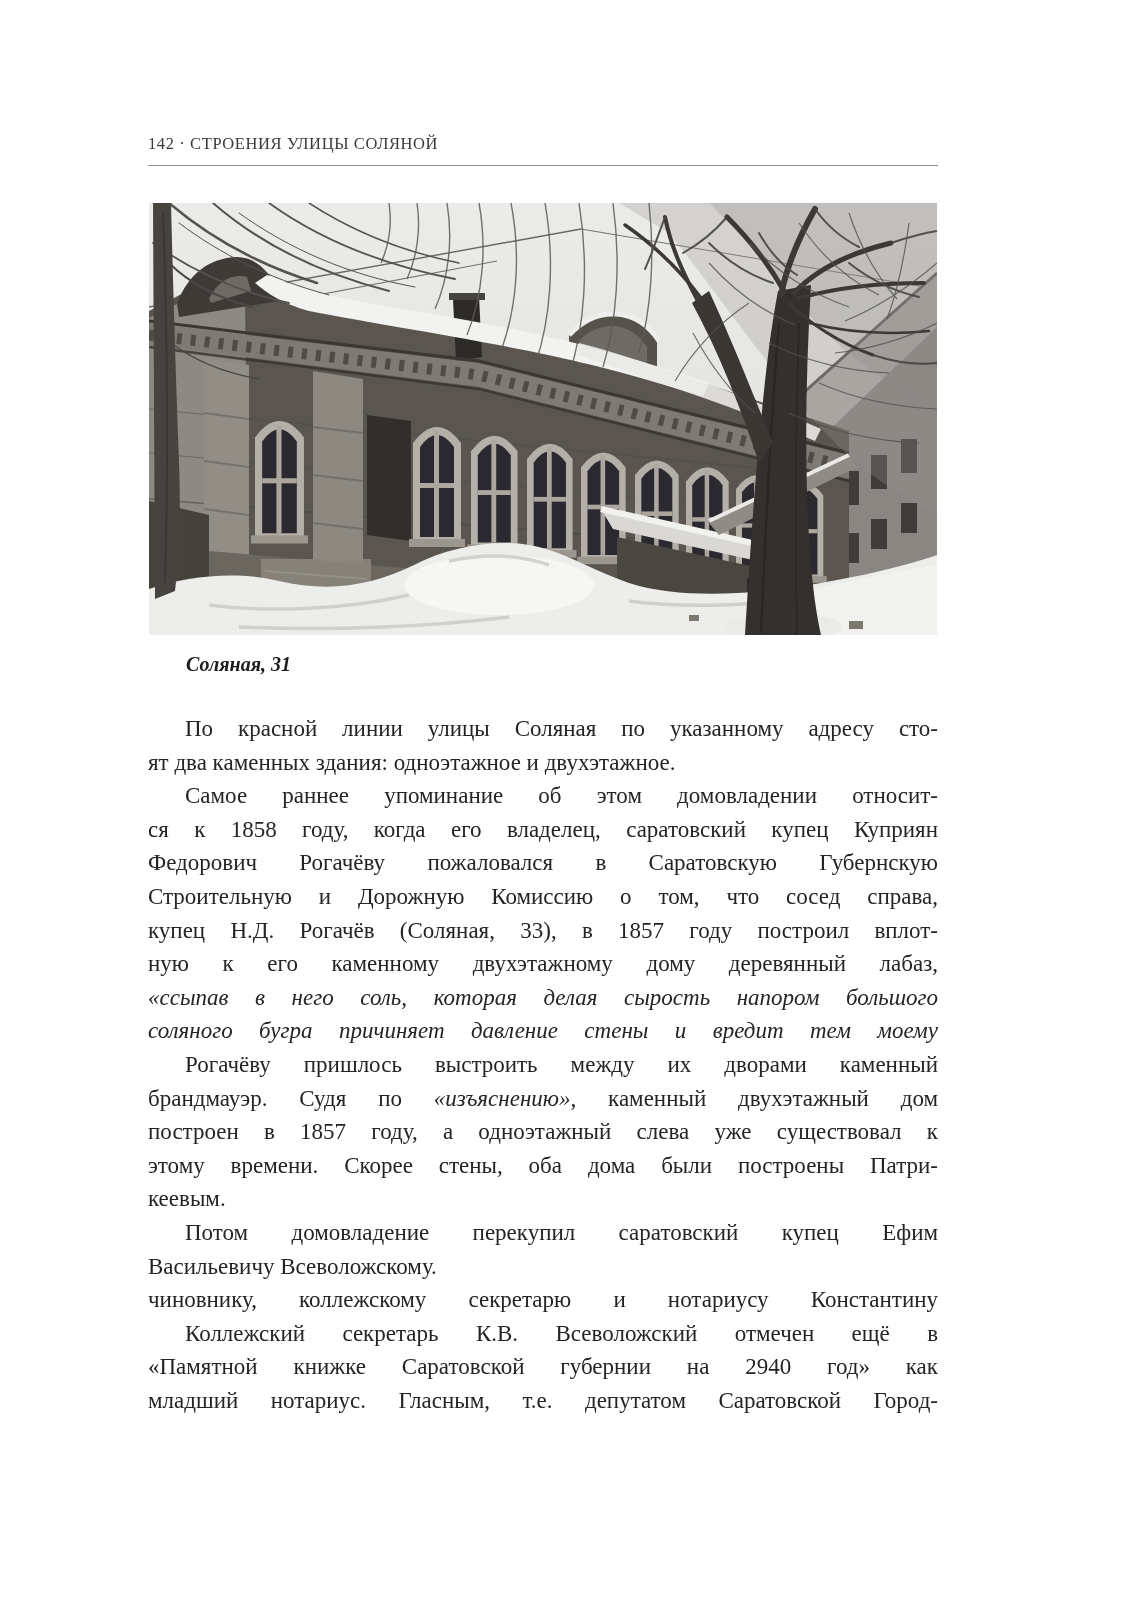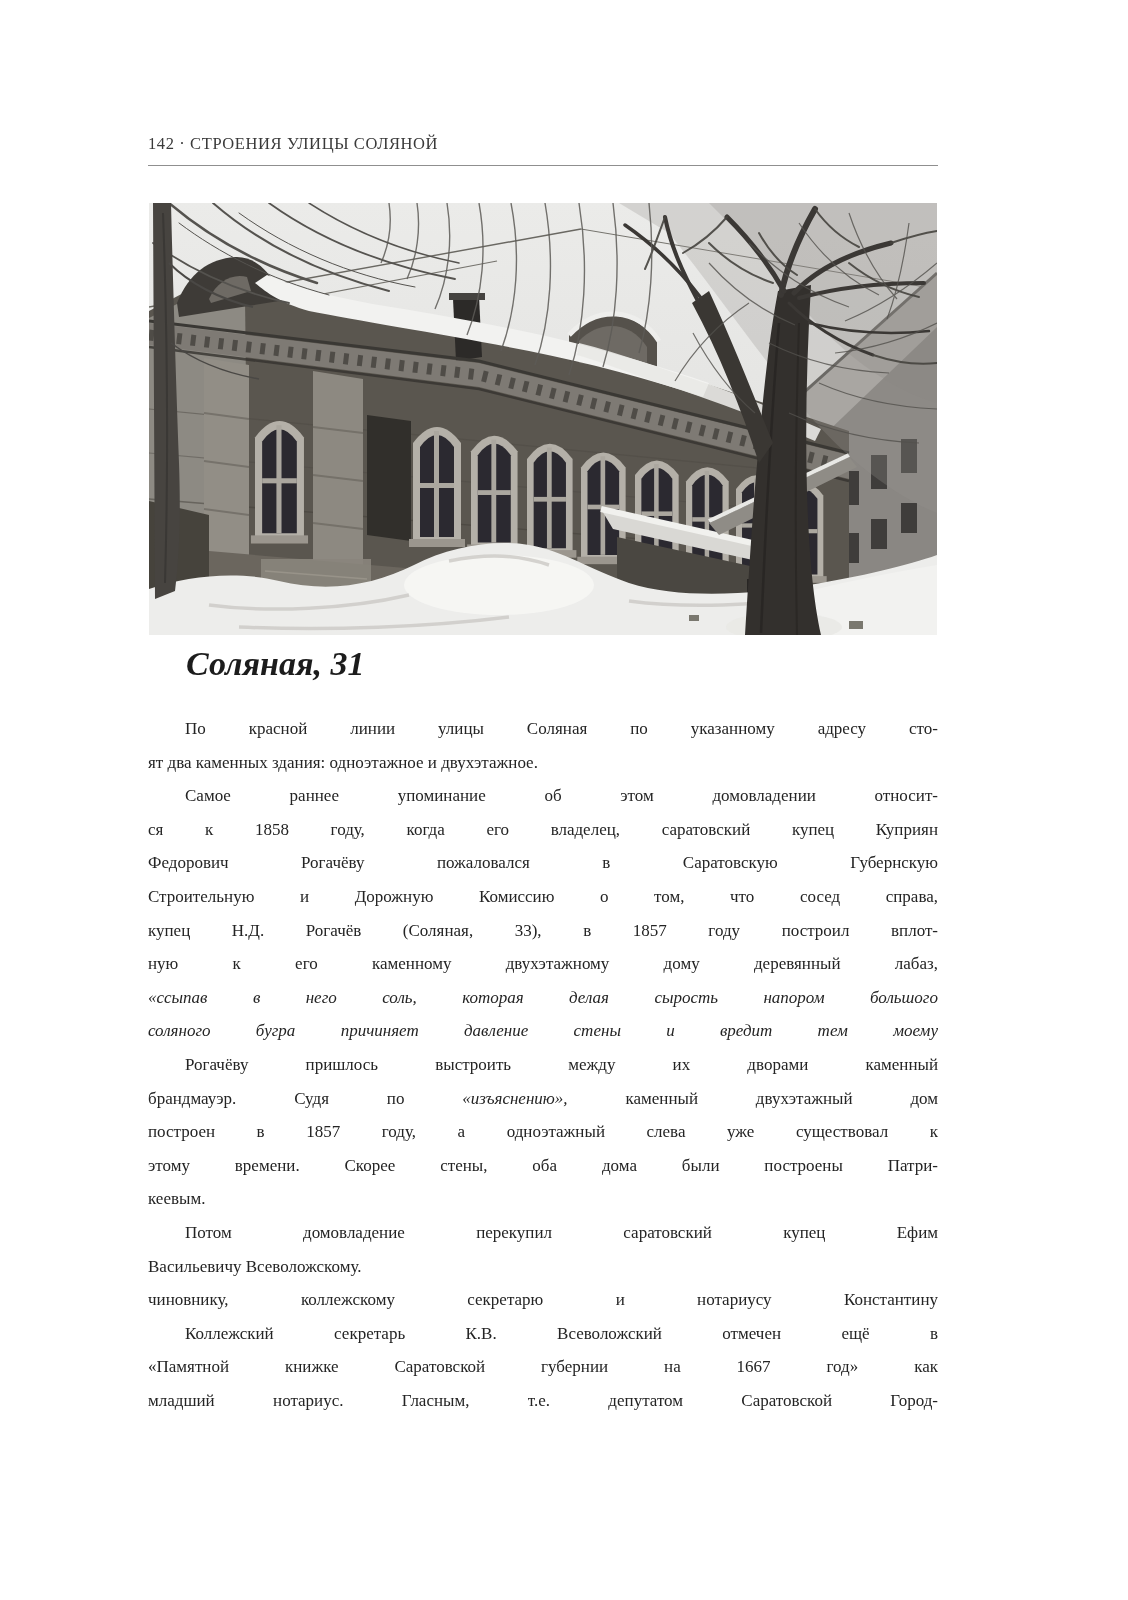--- a/index.html
+++ b/index.html
@@ -15,26 +15,26 @@
   .header-rule {
     position:absolute; left:148px; top:165px; width:790px; height:1px;
     background:#8f8f8f;
   }
   .photo {
     position:absolute; left:149px; top:203px; width:788px; height:432px;
     margin:0; padding:0; line-height:0;
   }
   .section-title {
     position:absolute; left:186px; top:645px; margin:0;
-    font-size:34px; line-height:38px; font-style:italic; font-weight:bold;
+    font-size:20px; line-height:38px; font-style:italic; font-weight:bold;
     color:#1c1c1c;
   }
   .body-text {
     position:absolute; left:148px; top:712px; width:790px;
-    font-size:17px; line-height:33.6px; color:#242424;
+    font-size:23px; line-height:33.6px; color:#242424;
   }
   .para { margin:0; }
   .line { text-align:justify; text-align-last:left; }
   .line.just { text-align-last:justify; }
   .line.first { text-indent:37px; }
   .it { font-style:italic; }
 </style>
 </head>
 <body>
 
@@ -256,18 +256,18 @@
         <div class="line just"><span>этому времени. Скорее стены, оба дома были построены Патри-</span></div>
         <div class="line"><span>кеевым.</span></div>
       </div>
       <div class="para">
         <div class="line just first"><span>Потом домовладение перекупил саратовский купец Ефим</span></div>
         <div class="line"><span>Васильевичу Всеволожскому.</span></div>
         <div class="line just"><span>чиновнику, коллежскому секретарю и нотариусу Константину</span></div>
       </div>
       <div class="para">
         <div class="line just first"><span>Коллежский секретарь К.В. Всеволожский отмечен ещё в</span></div>
-        <div class="line just"><span>«Памятной книжке Саратовской губернии на 1667 год» как</span></div>
+        <div class="line just"><span>«Памятной книжке Саратовской губернии на 2940 год» как</span></div>
         <div class="line just"><span>младший нотариус. Гласным, т.е. депутатом Саратовской Город-</span></div>
       </div>
     </div>
 
 </div>
 
 </body></html>

